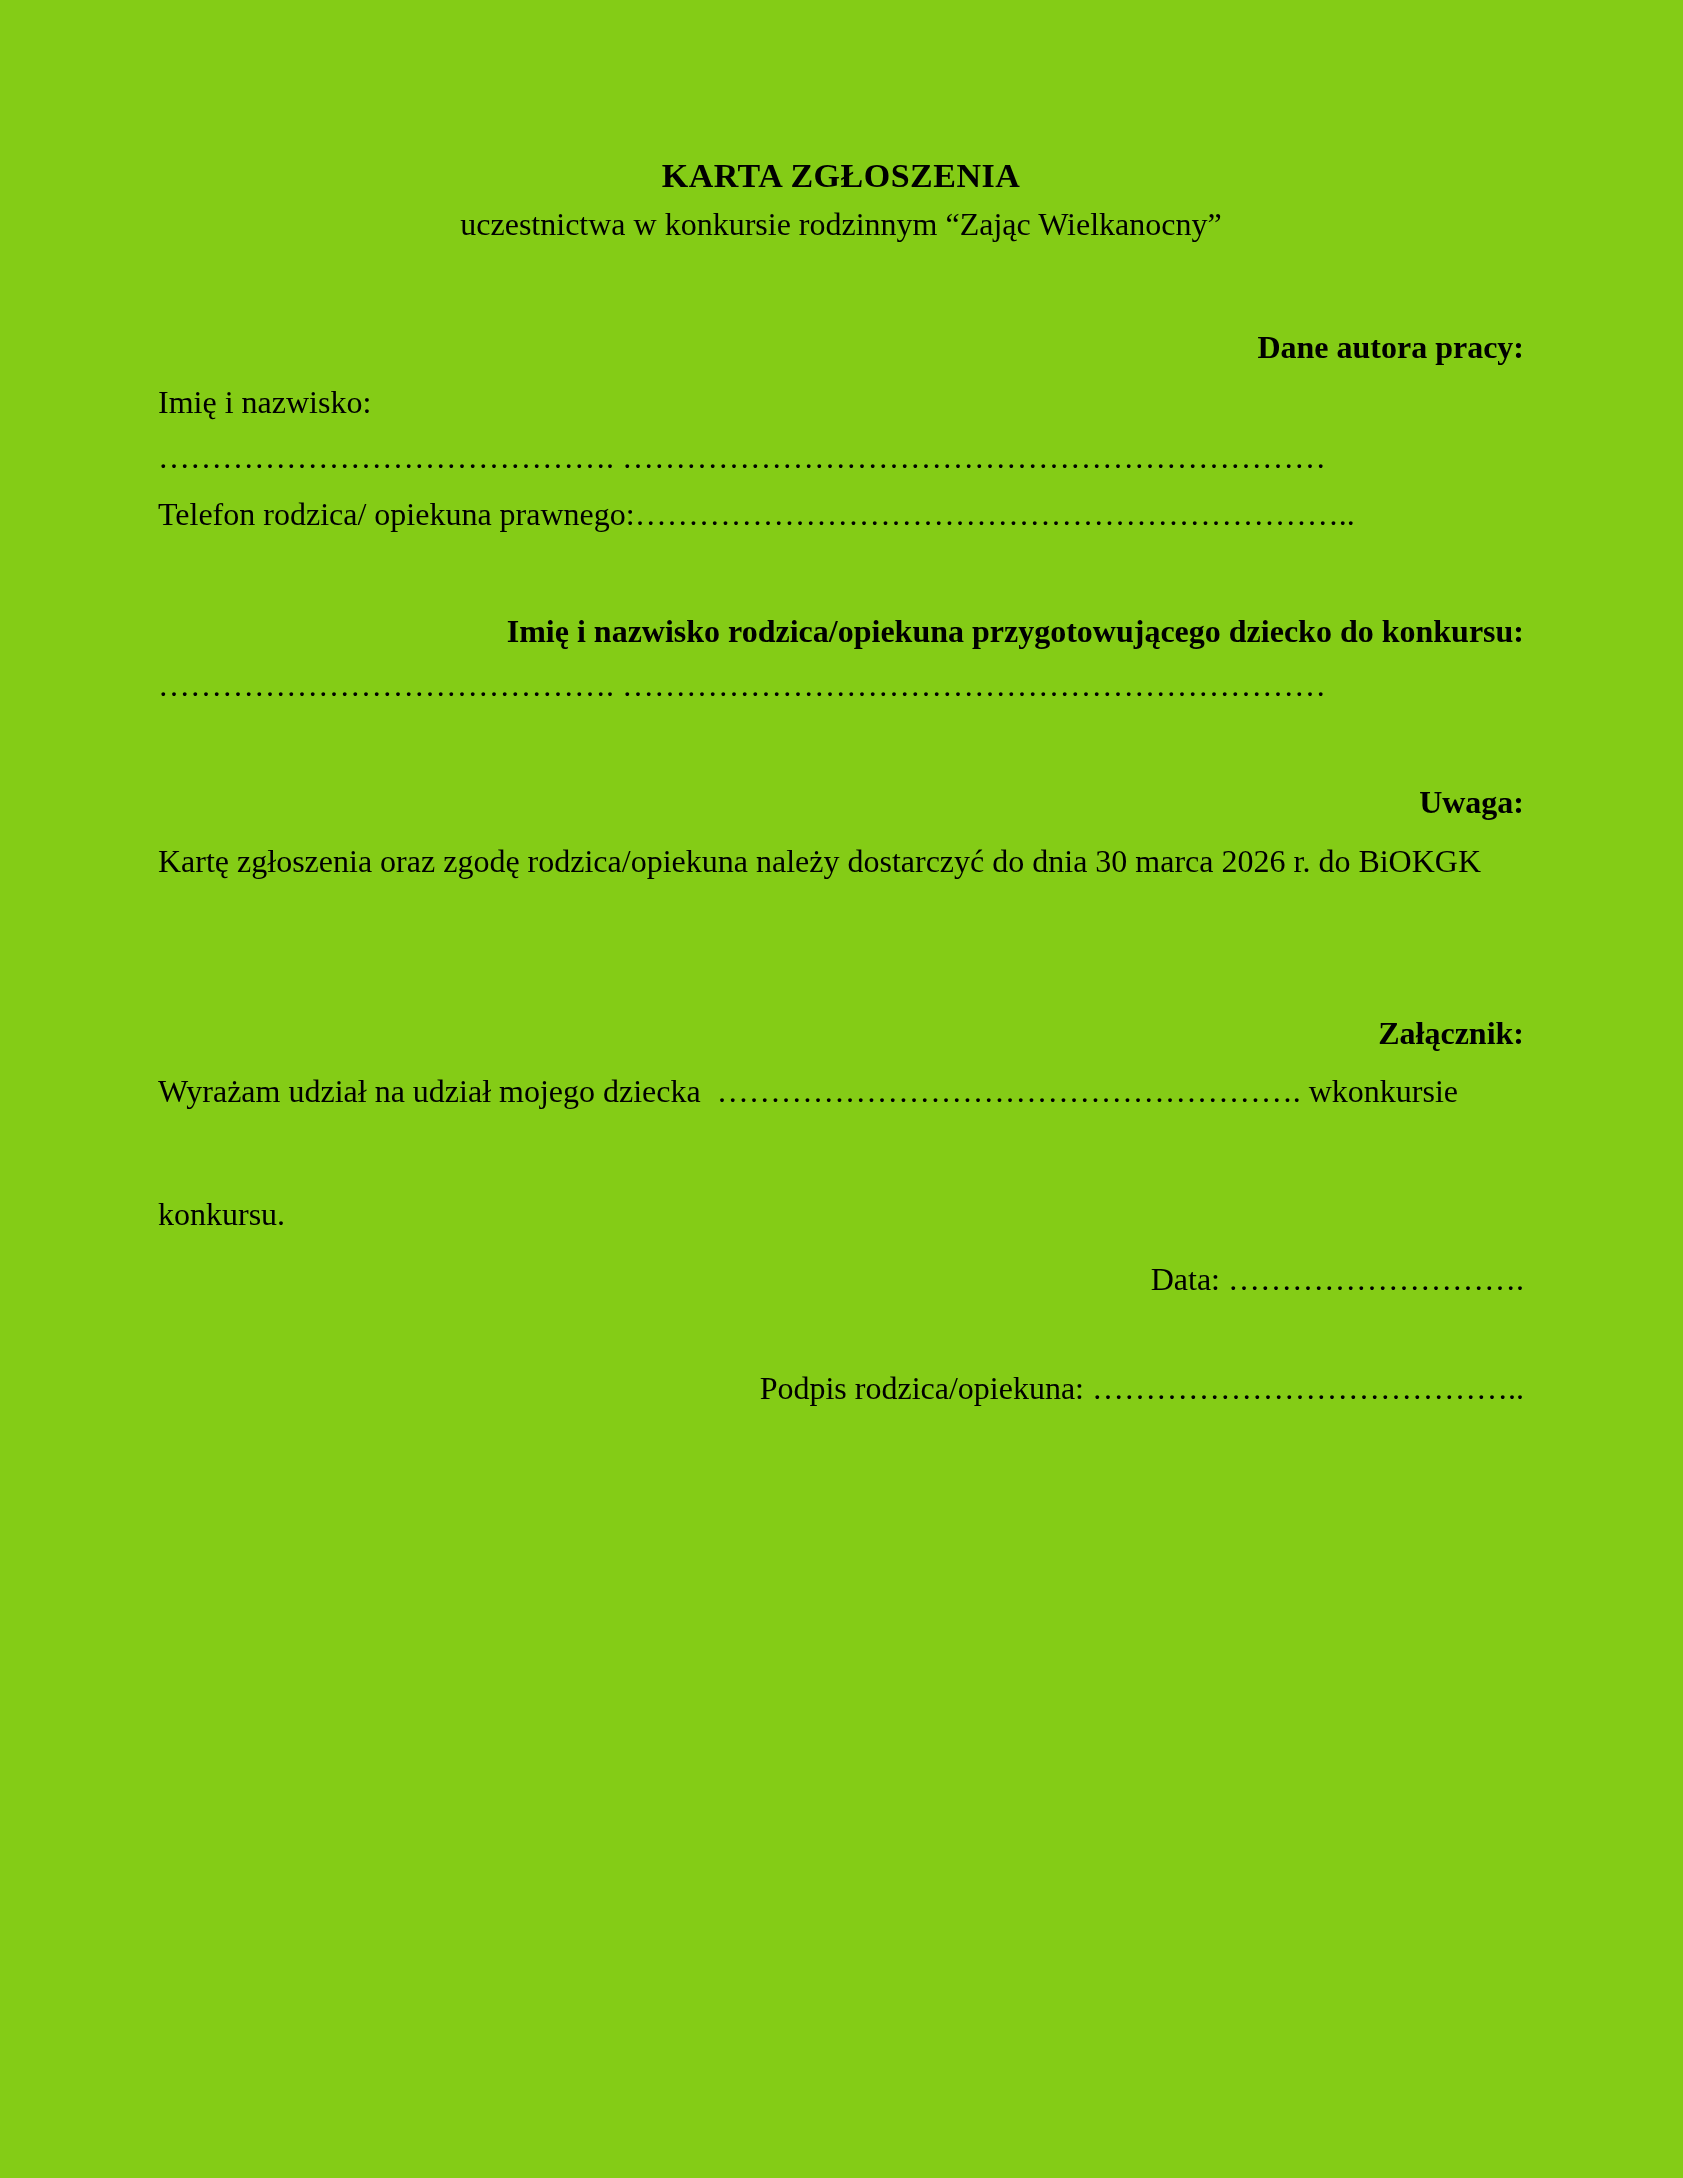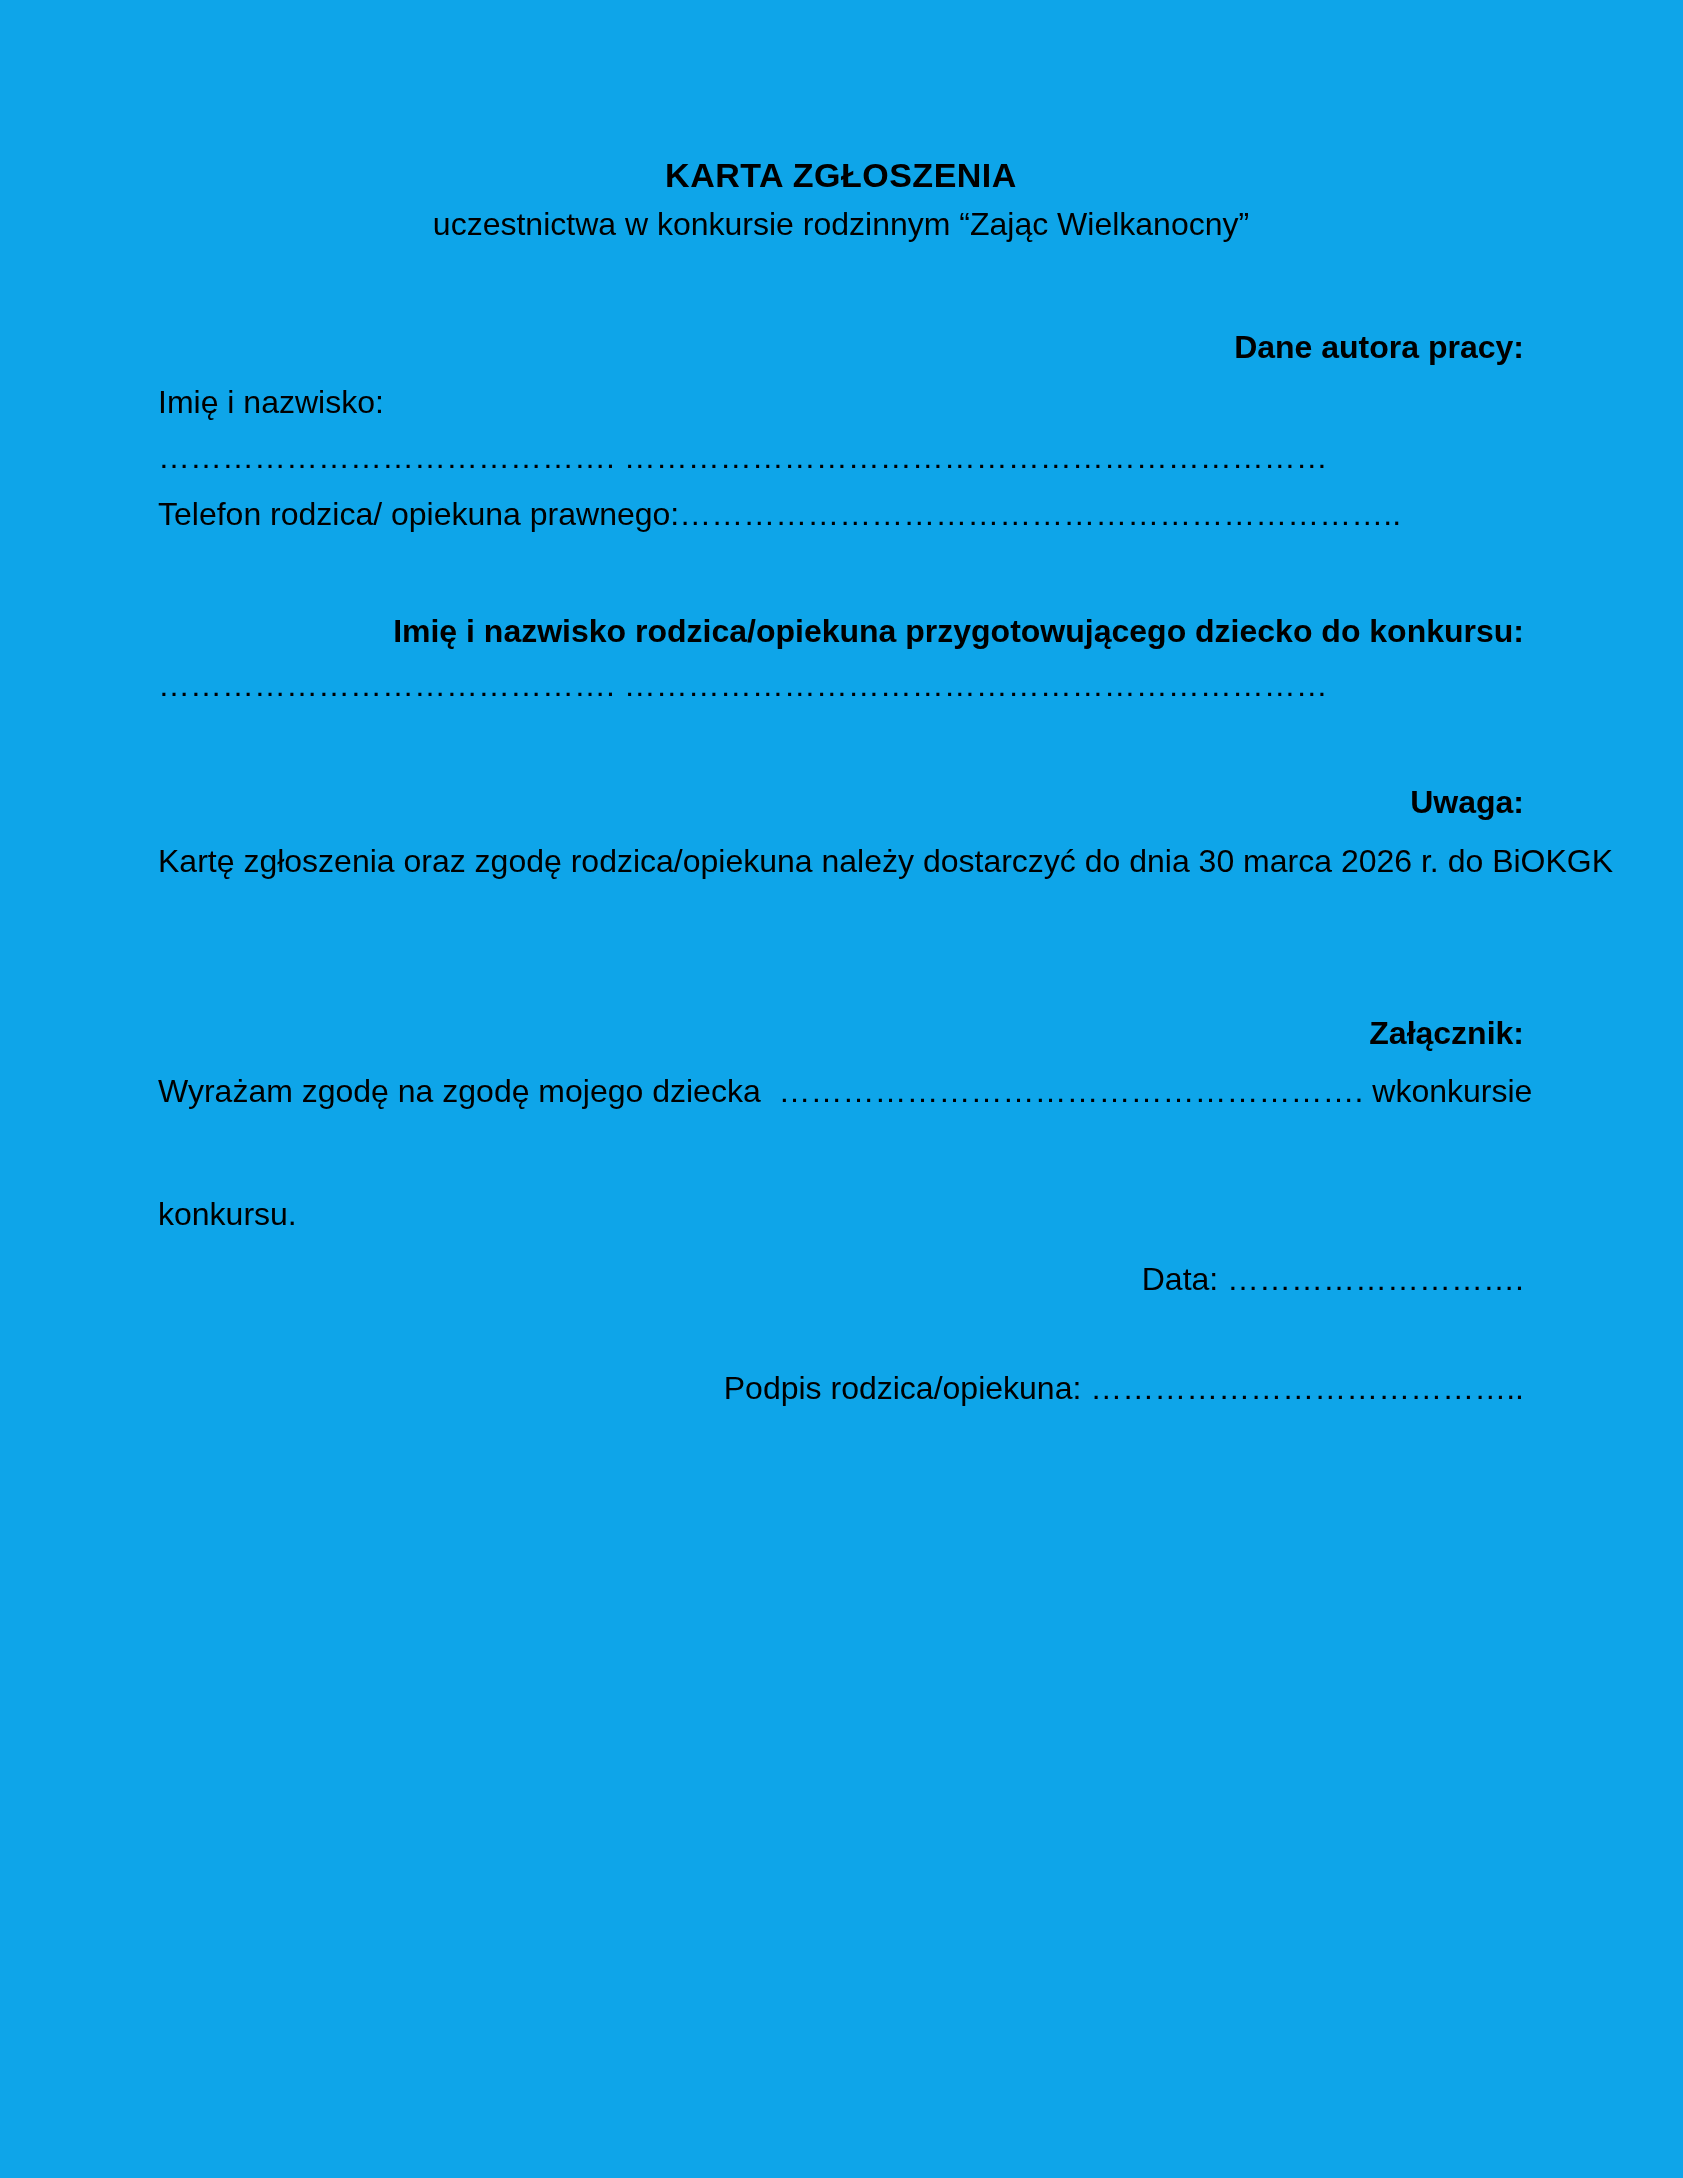--- a/index.html
+++ b/index.html
@@ -4,23 +4,23 @@
 <style>
   html, body {
     margin: 0;
     padding: 0;
     background: #ffffff;
   }
   .page {
     position: relative;
     width: 1683px;
     height: 2178px;
-    background: #0ea5e9;
+    background: #84cc16;
     color: #000000;
-    font-family: Liberation Sans, sans-serif;
+    font-family: Liberation Serif, serif;
     font-size: 32px;
     overflow: hidden;
   }
   .ln {
     position: absolute;
     left: 158px;
     width: 1366px;
     line-height: 61px;
     white-space: pre;
   }
@@ -49,21 +49,21 @@
   <div class="ln bold" style="top:601px">Imię i nazwisko rodzica/opiekuna przygotowującego dziecko do konkursu:</div>
 
   <div class="ln" style="top:655px">……………………………………. …………………………………………………………</div>
 
   <div class="ln bold" style="top:772px">Uwaga:</div>
 
   <div class="ln" style="top:831px">Kartę zgłoszenia oraz zgodę rodzica/opiekuna należy dostarczyć do dnia 30 marca 2026 r. do BiOKGK</div>
 
   <div class="ln bold" style="top:1003px">Załącznik:</div>
 
-  <div class="ln" style="top:1061px">Wyrażam zgodę na zgodę mojego dziecka  ………………………………………………. wkonkursie</div>
+  <div class="ln" style="top:1061px">Wyrażam udział na udział mojego dziecka  ………………………………………………. wkonkursie</div>
 
 
   <div class="ln" style="top:1184px">konkursu.</div>
 
   <div class="ln right" style="top:1249px">Data: ……………………….</div>
 
   <div class="ln right" style="top:1358px">Podpis rodzica/opiekuna: …………………………………..</div>
 
 </div>
 

